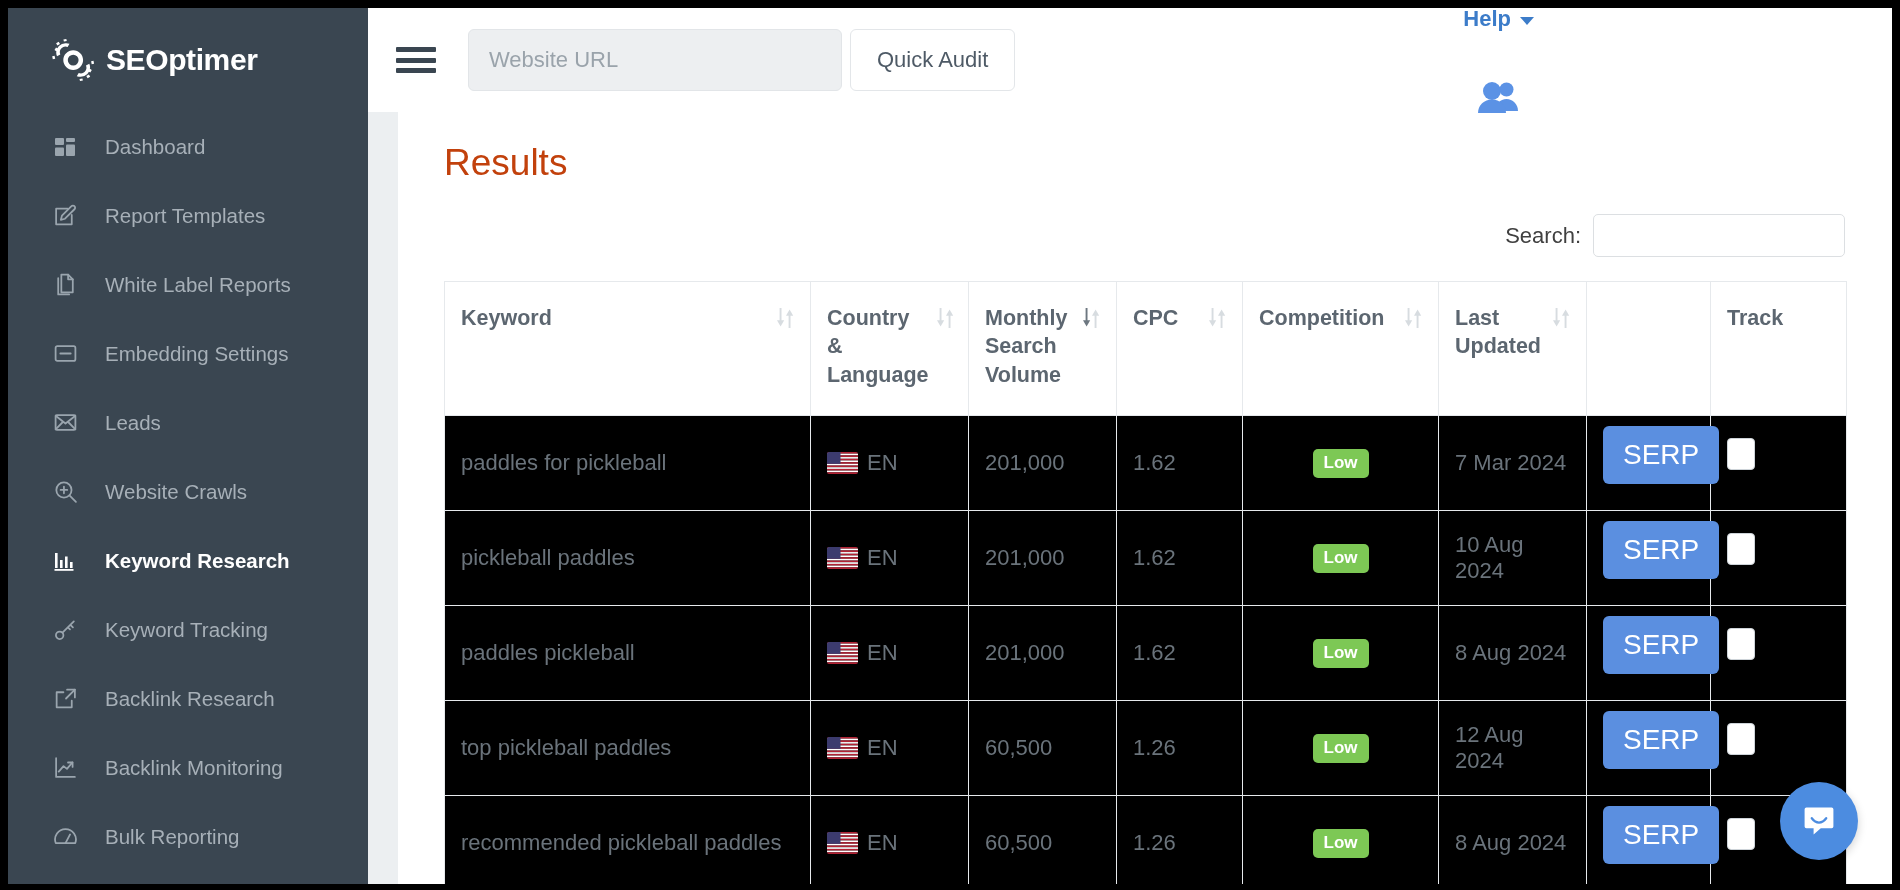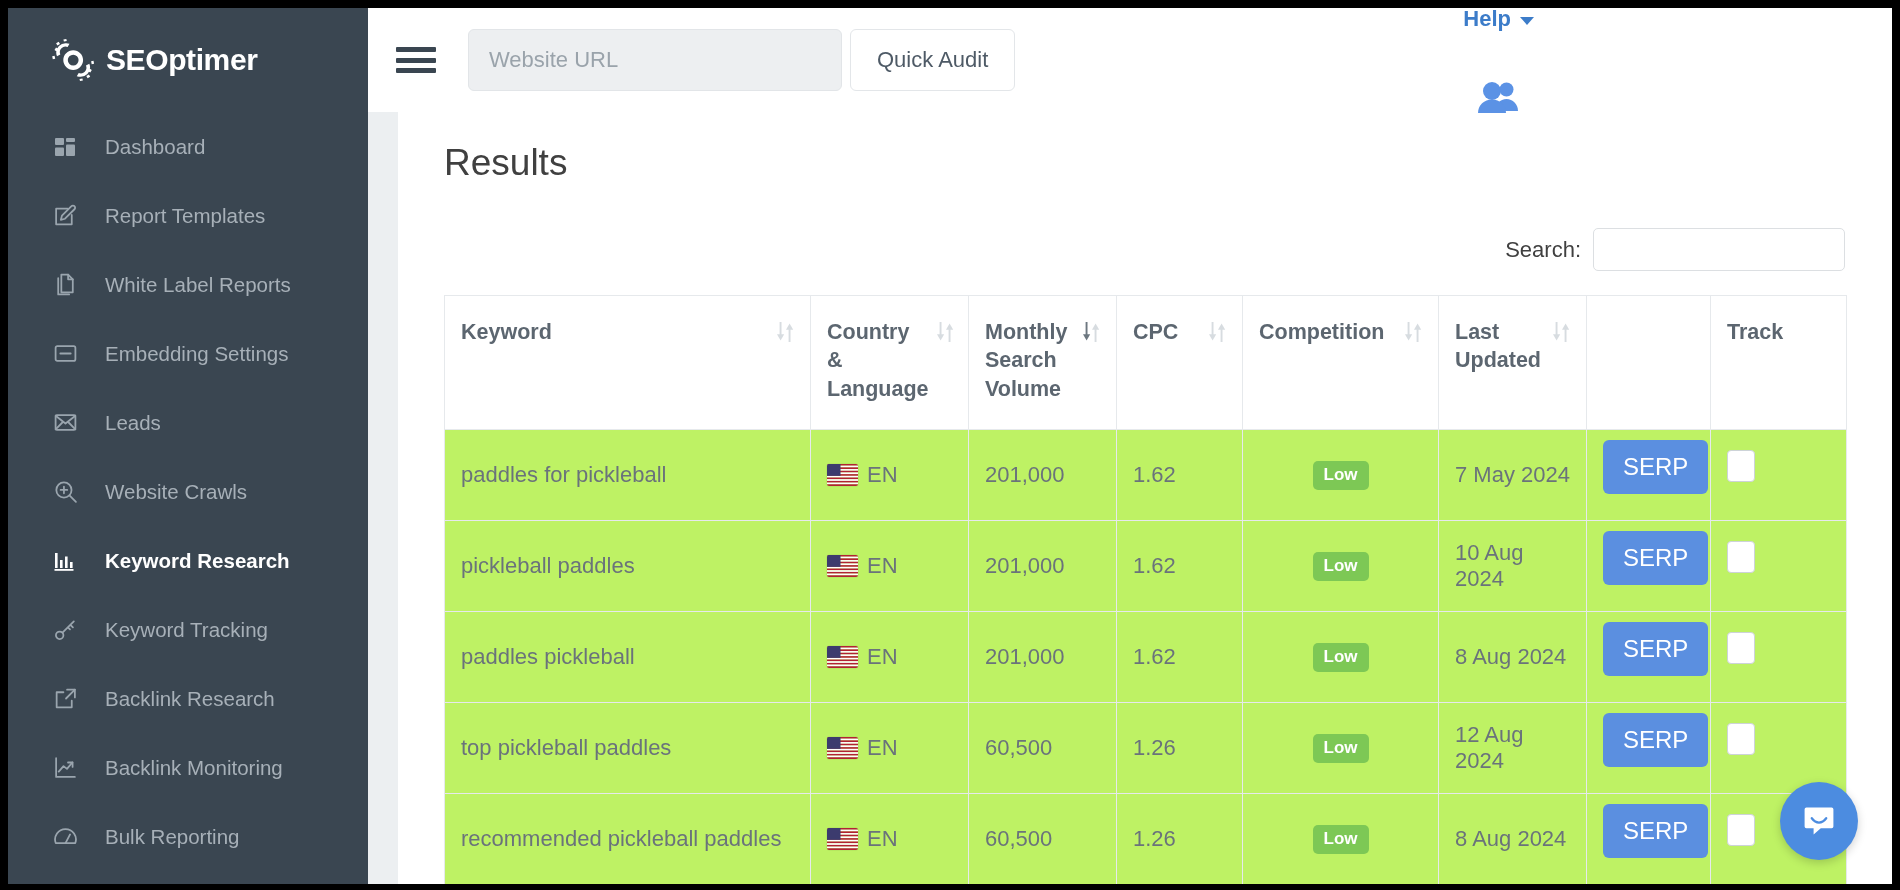--- a/index.html
+++ b/index.html
@@ -143,23 +143,23 @@
     position: absolute;
     left: 390px; top: 104px;
     width: 1494px; height: 772px;
     background: #ffffff;
     z-index: 6;
     padding: 30px 46px 0 46px;
     overflow: hidden;
   }
   #page-title {
     font-size: 37px;
-    color: #404040;
+    color: #c2410c;
     font-weight: 400;
-    margin-bottom: 44px;
+    margin-bottom: 30px;
   }
   #search-row {
     display: flex;
     justify-content: flex-end;
     align-items: center;
     gap: 12px;
     margin-bottom: 24px;
     padding-right: 1px;
   }
   #search-label { font-size: 22px; color: #404040; }
@@ -203,21 +203,21 @@
     width: 17px; height: 22px;
     margin-top: 3px;
   }
   table#results-table td {
     font-size: 22px;
     color: #6a737b;
     border: 1px solid #e6e9ec;
     padding: 18px 16px;
     height: 87px;
     vertical-align: middle;
-    background: #bef264;
+    background: #000000;
   }
   tr.stripe td { background: #f6f9fb; }
   .flag-cell { display: flex; align-items: center; gap: 9px; }
   .flag {
     width: 31px; height: 22px;
     flex: 0 0 31px;
     border-radius: 2px;
     overflow: hidden;
     box-shadow: 0 0 0 0.5px rgba(0,0,0,0.08);
   }
@@ -228,21 +228,21 @@
     font-size: 17px;
     font-weight: 700;
     padding: 5px 11px;
     border-radius: 5px;
     line-height: 1.1;
   }
   .serp-btn {
     display: inline-block;
     background: #5b8fe0;
     color: #ffffff;
-    font-size: 24px;
+    font-size: 28px;
     font-weight: 400;
     border: none;
     border-radius: 6px;
     padding: 13px 20px;
     cursor: pointer;
     font-family: "Liberation Sans", sans-serif;
     position: relative;
     top: -8px;
   }
   .track-box {
@@ -580,21 +580,21 @@
                     <rect x="0" y="18.615384615384617" width="31" height="1.6923076923076923" fill="#ffffff"></rect>
                     <rect x="0" y="20.307692307692307" width="31" height="1.6923076923076923" fill="#b22234"></rect>
                     <rect x="0" y="0" width="13.5" height="11.846153846153847" fill="#3c3b6e"></rect>
                   </svg></span>
                 <span>EN</span>
               </span>
             </td>
             <td><span>201,000</span></td>
             <td><span>1.62</span></td>
             <td class="cell-center"><span class="badge-low">Low</span></td>
-            <td><span>7 May 2024</span></td>
+            <td><span>7 Mar 2024</span></td>
             <td class="cell-center"><button class="serp-btn">SERP</button></td>
             <td class="cell-center">
               <span class="track-box"></span>
             </td>
           </tr>
           <tr class="">
             <td><span>pickleball paddles</span></td>
             <td>
               <span class="flag-cell">
                 <span class="flag"><svg viewBox="0 0 31 22" width="31" height="22">

